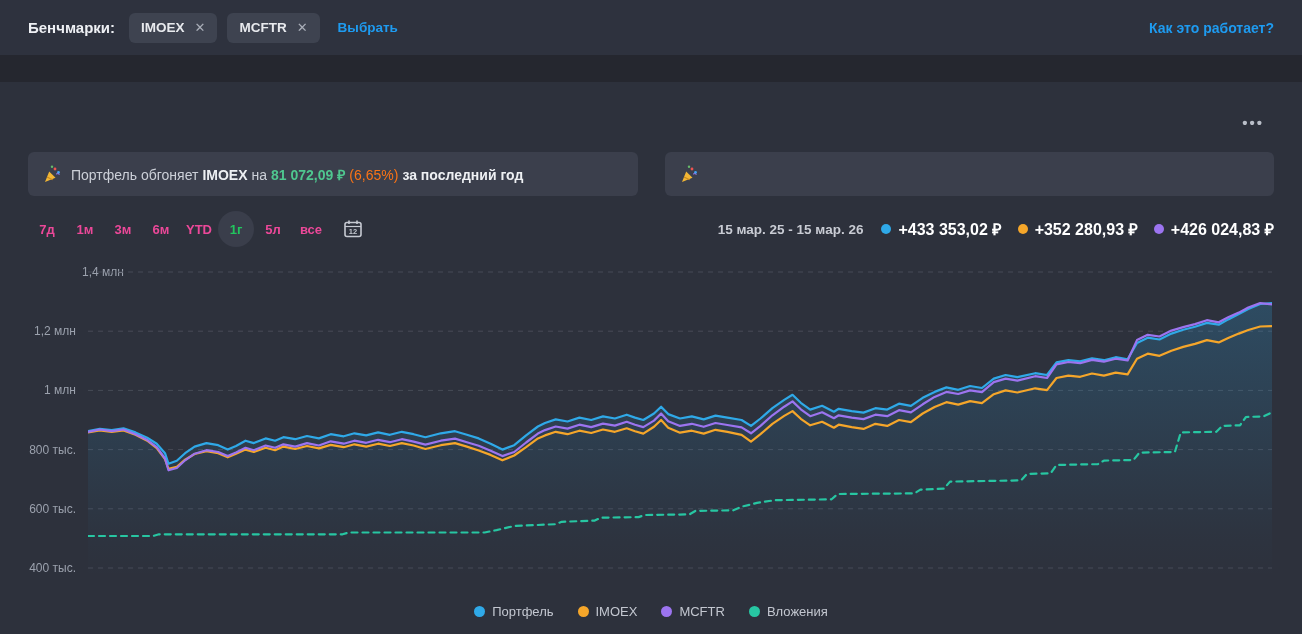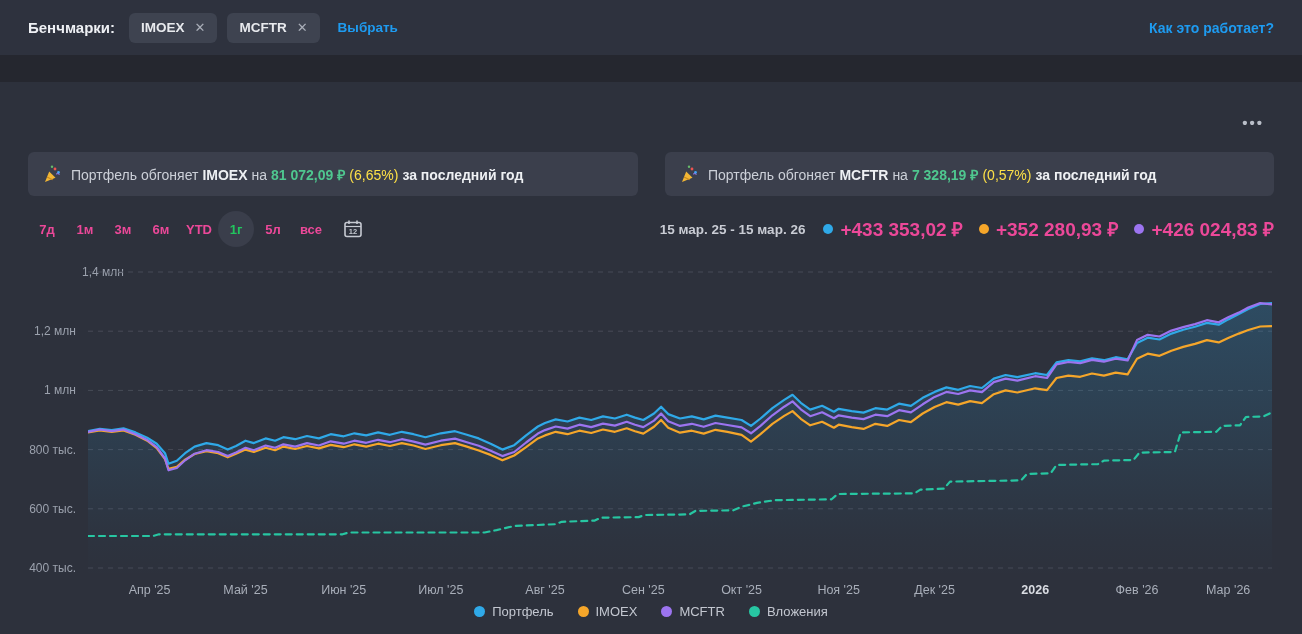--- a/index.html
+++ b/index.html
@@ -26,35 +26,35 @@
              cursor:pointer;font-weight:700;}
   
   .banner{position:absolute;top:152px;height:44px;background:#3b3f4c;border-radius:6px;
           display:flex;align-items:center;padding:0 16px;box-sizing:border-box;}
   .banner.b1{left:28px;width:610px;}
   .banner.b2{left:665px;width:609px;}
   .banner svg{flex:0 0 auto;margin-right:10px;}
   .b-text{font-size:14px;color:#ccd0d8;white-space:nowrap;}
   .b-text span,.b-text b{margin-right:4px;}
   .b-text b{color:#eef0f3;font-weight:700;}
-  .b-text .green{color:#fde047;}
+  .b-text .green{color:#f97316;}
   .b-text b.green{color:#4fc78f;}
   
   .controls{position:absolute;top:209px;left:28px;right:28px;height:40px;
             display:flex;align-items:center;}
   .ranges{display:flex;align-items:center;}
   .range-btn{min-width:38px;height:36px;display:flex;align-items:center;justify-content:center;
              font-size:13px;font-weight:700;color:#ec4899;cursor:pointer;border-radius:50%;}
   .range-btn.selected{background:#3a3e4b;color:#22c55e;width:36px;min-width:36px;}
   .cal-btn{margin-left:12px;cursor:pointer;display:flex;align-items:flex-start;}
   .right-info{margin-left:auto;display:flex;align-items:center;gap:18px;}
   .date-range{font-size:13.5px;font-weight:700;color:#c9ccd4;}
   .delta{display:flex;align-items:center;gap:7px;}
   .delta .dot{width:10px;height:10px;border-radius:50%;}
-  .delta .val{font-size:19px;font-weight:700;color:#ec4899;text-align:center;}
+  .delta .val{font-size:16px;font-weight:700;color:#ffffff;text-align:center;}
   
   .chart-wrap{position:absolute;top:258px;left:0;width:1302px;height:320px;}
   .ylab{position:absolute;left:0;width:76px;text-align:right;font-size:12px;color:#9ba1ad;}
   #chart-svg{position:absolute;left:88px;top:0;}
   .x-axis{position:absolute;top:583px;left:88px;width:1184px;height:20px;}
   .xlab{position:absolute;transform:translateX(-50%);font-size:12.5px;color:#a8aeb9;white-space:nowrap;}
   .xlab.bold{color:#d9dce2;font-weight:700;}
   
   .legend{position:absolute;top:604px;left:0;width:1302px;display:flex;justify-content:center;
           align-items:flex-end;gap:24px;}
@@ -98,21 +98,20 @@
   </div>
   <div class="banner b2">
     <svg width="17" height="18" viewBox="0 0 17 18">
       <polygon points="1,17 5.2,6.5 11.5,12.8" fill="#f2b635"></polygon>
       <line x1="3" y1="12" x2="8.6" y2="14.8" stroke="#c98a1e" stroke-width="1.2"></line>
       <circle cx="11" cy="4" r="1.4" fill="#ef5350"></circle>
       <circle cx="14.5" cy="7.5" r="1.4" fill="#42a5f5"></circle>
       <circle cx="8" cy="1.8" r="1.2" fill="#66bb6a"></circle>
       <path d="M12 9 q2 -1 3.5 0.5" stroke="#9c74f0" stroke-width="1" fill="none"></path>
     </svg>
-    <span class="b-text"><span>Портфель обгоняет</span><b>MCFTR</b><span>на</span><b class="green">7 328,19 ₽</b><span class="green">(0,57%)</span><b>за последний год</b></span>
   </div>
 
   <div class="controls">
     <div class="ranges" id="ranges">
         <span class="range-btn">7д</span>
         <span class="range-btn">1м</span>
         <span class="range-btn">3м</span>
         <span class="range-btn">6м</span>
         <span class="range-btn">YTD</span>
         <span class="range-btn selected">1г</span>
@@ -170,34 +169,20 @@
         <line x1="0" x2="1184" y1="191.6" y2="191.6" stroke="#474b57" stroke-width="1" stroke-dasharray="5 5"></line>
         <line x1="0" x2="1184" y1="250.79999999999998" y2="250.79999999999998" stroke="#474b57" stroke-width="1" stroke-dasharray="5 5"></line>
         <line x1="0" x2="1184" y1="310" y2="310" stroke="#474b57" stroke-width="1" stroke-dasharray="5 5"></line>
         <path d="M0.0 173.2 L11.8 170.9 L23.7 172.1 L35.5 170.3 L47.4 174.4 L59.2 179.8 L68.7 185.7 L77.0 195.2 L80.5 205.8 L88.8 202.8 L97.1 195.2 L106.6 188.6 L118.4 185.1 L130.2 187.2 L139.7 191.6 L148.0 188.0 L157.5 182.7 L165.8 185.1 L177.6 180.4 L187.1 182.7 L195.4 179.2 L207.2 181.2 L219.0 178.0 L230.9 180.4 L242.7 176.2 L255.7 178.3 L266.4 175.3 L278.2 177.4 L290.1 174.4 L301.9 176.8 L313.8 173.8 L325.6 176.2 L337.4 179.2 L352.8 175.3 L367.0 173.2 L378.9 176.8 L390.7 180.4 L402.6 185.7 L414.4 191.6 L426.2 187.2 L438.1 177.4 L449.9 168.5 L457.0 165.0 L467.7 161.4 L479.5 163.5 L491.4 159.6 L503.2 162.0 L515.0 158.4 L526.9 160.5 L538.7 156.7 L547.0 159.6 L555.3 162.0 L566.0 155.5 L573.1 148.7 L580.2 156.1 L592.0 160.5 L603.8 158.4 L615.7 161.4 L627.5 157.6 L639.4 159.6 L653.6 162.0 L663.0 167.9 L672.5 160.5 L684.4 150.2 L696.2 141.9 L704.5 136.8 L712.8 144.8 L722.2 151.6 L734.1 147.8 L745.9 153.7 L750.7 150.8 L763.7 153.1 L775.5 154.6 L787.4 150.2 L799.2 151.6 L811.0 145.7 L822.9 147.8 L834.7 139.8 L846.6 133.9 L858.4 129.4 L870.2 131.8 L882.1 128.0 L893.9 130.0 L905.8 120.6 L917.6 117.0 L929.4 119.1 L947.2 115.2 L959.0 117.0 L968.5 104.3 L980.4 102.2 L992.2 103.4 L1004.0 100.4 L1015.9 102.2 L1027.7 99.2 L1039.6 101.3 L1049.0 85.0 L1059.7 79.7 L1071.5 81.5 L1083.4 75.6 L1095.2 71.7 L1107.0 68.8 L1118.9 64.9 L1130.7 66.7 L1140.2 61.4 L1150.8 56.0 L1160.3 51.0 L1172.2 46.0 L1184.0 45.1 L1184 320 L0 320 Z" fill="url(#areaGrad)" stroke="none"></path>
         <path d="M0.0 174.4 L11.8 172.4 L23.7 173.8 L35.5 172.4 L47.4 176.8 L59.2 182.7 L68.7 190.1 L77.0 201.1 L80.5 210.8 L88.8 208.8 L97.1 201.7 L106.6 196.0 L118.4 193.1 L130.2 195.2 L139.7 199.3 L148.0 195.7 L157.5 191.6 L165.8 194.0 L177.6 189.8 L187.1 192.2 L195.4 188.6 L207.2 191.0 L219.0 188.0 L230.9 190.4 L242.7 186.9 L255.7 189.2 L266.4 186.3 L278.2 188.6 L290.1 185.7 L301.9 188.0 L313.8 185.1 L325.6 187.5 L337.4 191.0 L352.8 187.2 L367.0 185.1 L378.9 188.6 L390.7 192.5 L402.6 196.9 L414.4 202.3 L426.2 197.5 L438.1 189.2 L449.9 180.4 L457.0 177.4 L467.7 173.8 L479.5 176.2 L491.4 172.7 L503.2 175.0 L515.0 171.5 L526.9 173.8 L538.7 170.3 L547.0 173.2 L555.3 175.6 L566.0 168.8 L573.1 162.0 L580.2 169.7 L592.0 174.7 L603.8 172.7 L615.7 175.6 L627.5 171.8 L639.4 173.8 L653.6 176.8 L663.0 183.6 L672.5 176.2 L684.4 165.8 L696.2 157.9 L704.5 153.1 L712.8 160.8 L722.2 167.3 L734.1 163.8 L745.9 169.7 L750.7 166.7 L763.7 169.1 L775.5 170.9 L787.4 165.8 L799.2 167.9 L811.0 162.0 L822.9 164.1 L834.7 155.5 L846.6 149.0 L858.4 144.2 L870.2 146.6 L882.1 143.1 L893.9 145.1 L905.8 136.2 L917.6 132.4 L929.4 134.5 L947.2 130.3 L959.0 132.1 L968.5 120.0 L980.4 117.6 L992.2 118.8 L1004.0 115.5 L1015.9 117.6 L1027.7 114.6 L1039.6 116.4 L1049.0 100.7 L1059.7 95.7 L1071.5 97.8 L1083.4 92.7 L1095.2 88.9 L1107.0 85.9 L1118.9 82.1 L1130.7 84.4 L1140.2 80.0 L1150.8 75.6 L1160.3 72.0 L1172.2 68.5 L1184.0 68.2" fill="none" stroke="#f5a62a" stroke-width="2.2" stroke-linejoin="round" stroke-linecap="round"></path>
         <path d="M0.0 173.2 L11.8 170.9 L23.7 172.1 L35.5 170.3 L47.4 174.4 L59.2 179.8 L68.7 185.7 L77.0 195.2 L80.5 205.8 L88.8 202.8 L97.1 195.2 L106.6 188.6 L118.4 185.1 L130.2 187.2 L139.7 191.6 L148.0 188.0 L157.5 182.7 L165.8 185.1 L177.6 180.4 L187.1 182.7 L195.4 179.2 L207.2 181.2 L219.0 178.0 L230.9 180.4 L242.7 176.2 L255.7 178.3 L266.4 175.3 L278.2 177.4 L290.1 174.4 L301.9 176.8 L313.8 173.8 L325.6 176.2 L337.4 179.2 L352.8 175.3 L367.0 173.2 L378.9 176.8 L390.7 180.4 L402.6 185.7 L414.4 191.6 L426.2 187.2 L438.1 177.4 L449.9 168.5 L457.0 165.0 L467.7 161.4 L479.5 163.5 L491.4 159.6 L503.2 162.0 L515.0 158.4 L526.9 160.5 L538.7 156.7 L547.0 159.6 L555.3 162.0 L566.0 155.5 L573.1 148.7 L580.2 156.1 L592.0 160.5 L603.8 158.4 L615.7 161.4 L627.5 157.6 L639.4 159.6 L653.6 162.0 L663.0 167.9 L672.5 160.5 L684.4 150.2 L696.2 141.9 L704.5 136.8 L712.8 144.8 L722.2 151.6 L734.1 147.8 L745.9 153.7 L750.7 150.8 L763.7 153.1 L775.5 154.6 L787.4 150.2 L799.2 151.6 L811.0 145.7 L822.9 147.8 L834.7 139.8 L846.6 133.9 L858.4 129.4 L870.2 131.8 L882.1 128.0 L893.9 130.0 L905.8 120.6 L917.6 117.0 L929.4 119.1 L947.2 115.2 L959.0 117.0 L968.5 104.3 L980.4 102.2 L992.2 103.4 L1004.0 100.4 L1015.9 102.2 L1027.7 99.2 L1039.6 101.3 L1049.0 85.0 L1059.7 79.7 L1071.5 81.5 L1083.4 75.6 L1095.2 71.7 L1107.0 68.8 L1118.9 64.9 L1130.7 66.7 L1140.2 61.4 L1150.8 56.0 L1160.3 51.0 L1172.2 46.0 L1184.0 45.1" fill="none" stroke="#2fa9e8" stroke-width="2.2" stroke-linejoin="round" stroke-linecap="round"></path>
         <path d="M0.0 173.8 L11.8 171.5 L23.7 173.2 L35.5 171.5 L47.4 176.2 L59.2 182.1 L68.7 189.2 L77.0 200.5 L80.5 212.3 L88.8 210.0 L97.1 202.3 L106.6 195.7 L118.4 192.2 L130.2 194.0 L139.7 198.1 L148.0 194.6 L157.5 189.8 L165.8 192.2 L177.6 187.5 L187.1 189.8 L195.4 186.3 L207.2 188.6 L219.0 185.1 L230.9 187.5 L242.7 183.3 L255.7 185.7 L266.4 182.7 L278.2 184.8 L290.1 181.8 L301.9 184.2 L313.8 181.2 L325.6 183.6 L337.4 186.6 L352.8 182.7 L367.0 180.6 L378.9 184.2 L390.7 187.8 L402.6 192.8 L414.4 198.1 L426.2 194.0 L438.1 184.5 L449.9 175.6 L457.0 172.1 L467.7 168.5 L479.5 170.6 L491.4 166.7 L503.2 169.1 L515.0 165.6 L526.9 167.6 L538.7 163.8 L547.0 166.7 L555.3 169.1 L566.0 162.6 L573.1 155.5 L580.2 163.2 L592.0 167.9 L603.8 165.8 L615.7 168.8 L627.5 165.0 L639.4 167.0 L653.6 169.4 L663.0 175.3 L672.5 167.9 L684.4 157.3 L696.2 148.7 L704.5 143.4 L712.8 151.3 L722.2 158.2 L734.1 154.3 L745.9 160.2 L750.7 157.3 L763.7 159.6 L775.5 161.1 L787.4 156.7 L799.2 158.2 L811.0 152.2 L822.9 154.3 L834.7 146.3 L846.6 138.9 L858.4 133.9 L870.2 136.0 L882.1 132.4 L893.9 134.2 L905.8 124.1 L917.6 120.6 L929.4 122.6 L947.2 118.2 L959.0 120.0 L968.5 106.4 L980.4 104.0 L992.2 105.2 L1004.0 101.9 L1015.9 103.7 L1027.7 100.7 L1039.6 102.5 L1049.0 82.1 L1059.7 76.8 L1071.5 78.5 L1083.4 72.6 L1095.2 69.1 L1107.0 66.1 L1118.9 62.2 L1130.7 64.3 L1140.2 59.3 L1150.8 54.6 L1160.3 49.5 L1172.2 45.1 L1184.0 46.3" fill="none" stroke="#9c74f0" stroke-width="2.2" stroke-linejoin="round" stroke-linecap="round"></path>
         <path d="M0.0 278.0 L65.1 278.0 L71.0 276.3 L254.6 276.3 L260.5 274.5 L396.6 274.5 L408.5 272.1 L426.2 268.0 L467.7 266.2 L473.6 263.8 L506.8 262.6 L512.7 259.7 L550.6 259.1 L556.5 257.0 L601.5 256.4 L607.4 252.9 L645.3 252.3 L653.6 248.7 L669.0 244.9 L686.7 242.2 L743.6 241.3 L749.5 236.0 L826.4 235.4 L832.4 231.6 L856.0 230.7 L862.0 223.6 L933.0 222.4 L938.9 215.9 L962.6 215.3 L968.5 207.0 L1010.0 206.1 L1015.9 202.6 L1045.5 202.0 L1051.4 194.6 L1086.9 194.0 L1092.8 174.4 L1128.4 173.8 L1134.3 167.9 L1152.0 167.3 L1158.0 159.0 L1175.7 158.4 L1184.0 154.3" fill="none" stroke="#27c6a2" stroke-width="2.2" stroke-linejoin="round" stroke-linecap="round" stroke-dasharray="6 5"></path>
       </svg>
   </div>
-  <div class="x-axis" id="x-labels">
-      <div class="xlab" style="left: 61.568px;">Апр '25</div>
-      <div class="xlab" style="left: 157.472px;">Май '25</div>
-      <div class="xlab" style="left: 255.744px;">Июн '25</div>
-      <div class="xlab" style="left: 352.832px;">Июл '25</div>
-      <div class="xlab" style="left: 457.024px;">Авг '25</div>
-      <div class="xlab" style="left: 555.296px;">Сен '25</div>
-      <div class="xlab" style="left: 653.568px;">Окт '25</div>
-      <div class="xlab" style="left: 750.656px;">Ноя '25</div>
-      <div class="xlab" style="left: 846.56px;">Дек '25</div>
-      <div class="xlab bold" style="left: 947.2px;">2026</div>
-      <div class="xlab" style="left: 1049.02px;">Фев '26</div>
-      <div class="xlab" style="left: 1140.19px;">Мар '26</div>
-    </div>
 
   <div class="legend" id="chart-legend">
       <span class="leg-item">
         <span class="dot" style="background: rgb(47, 169, 232);"></span>
         <span class="lbl">Портфель</span>
       </span>
       <span class="leg-item">
         <span class="dot" style="background: rgb(245, 166, 42);"></span>
         <span class="lbl">IMOEX</span>
       </span>

